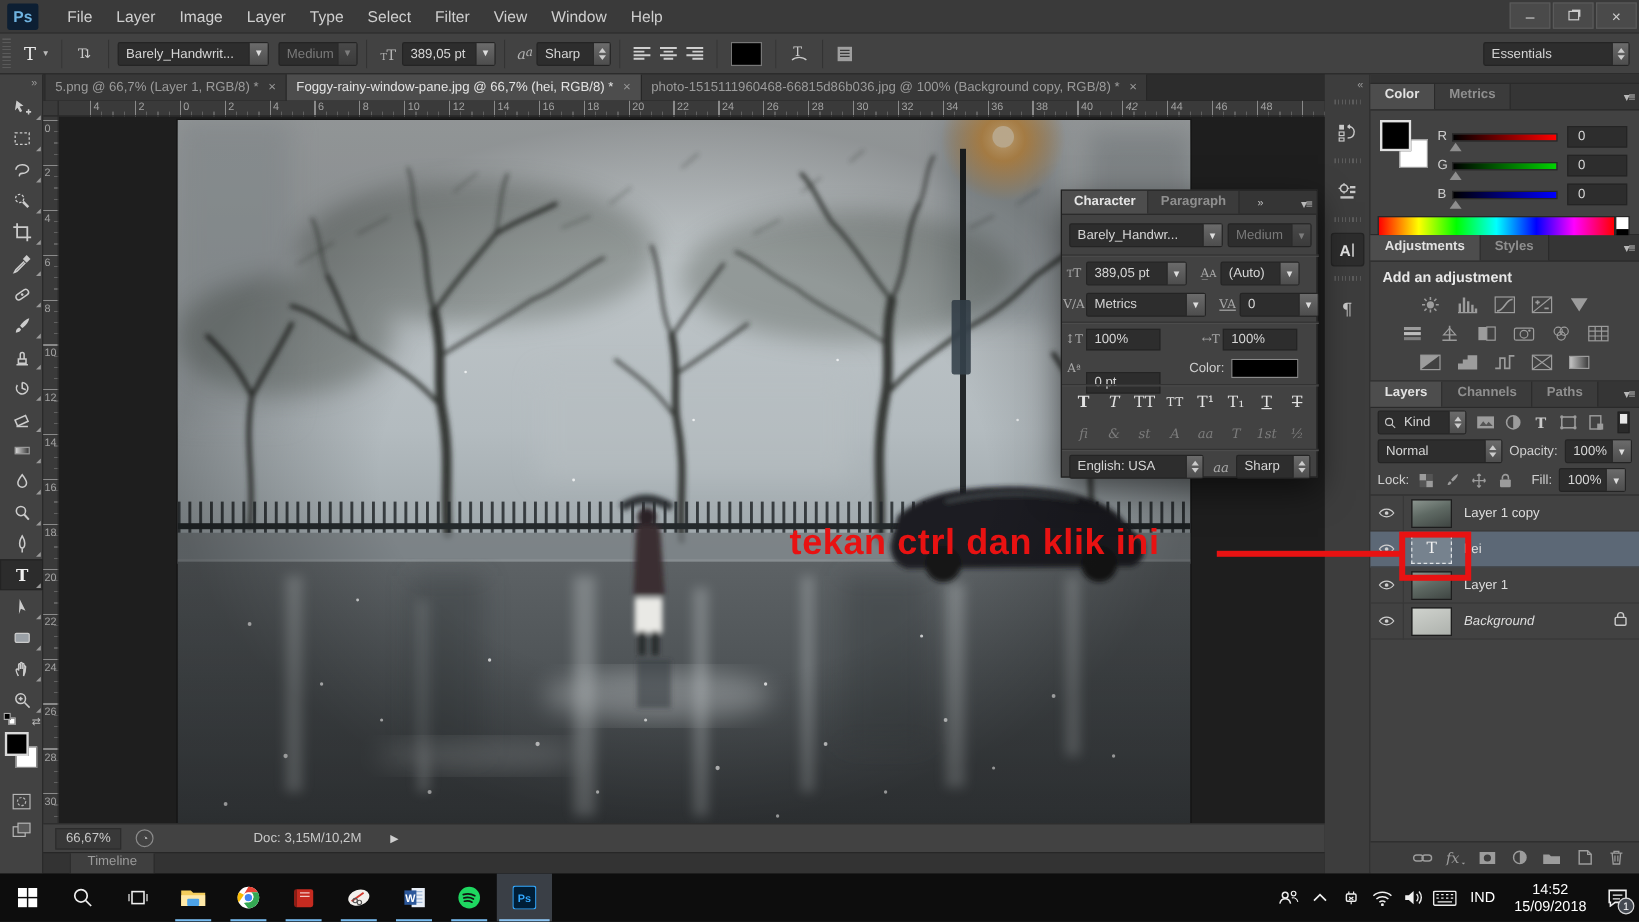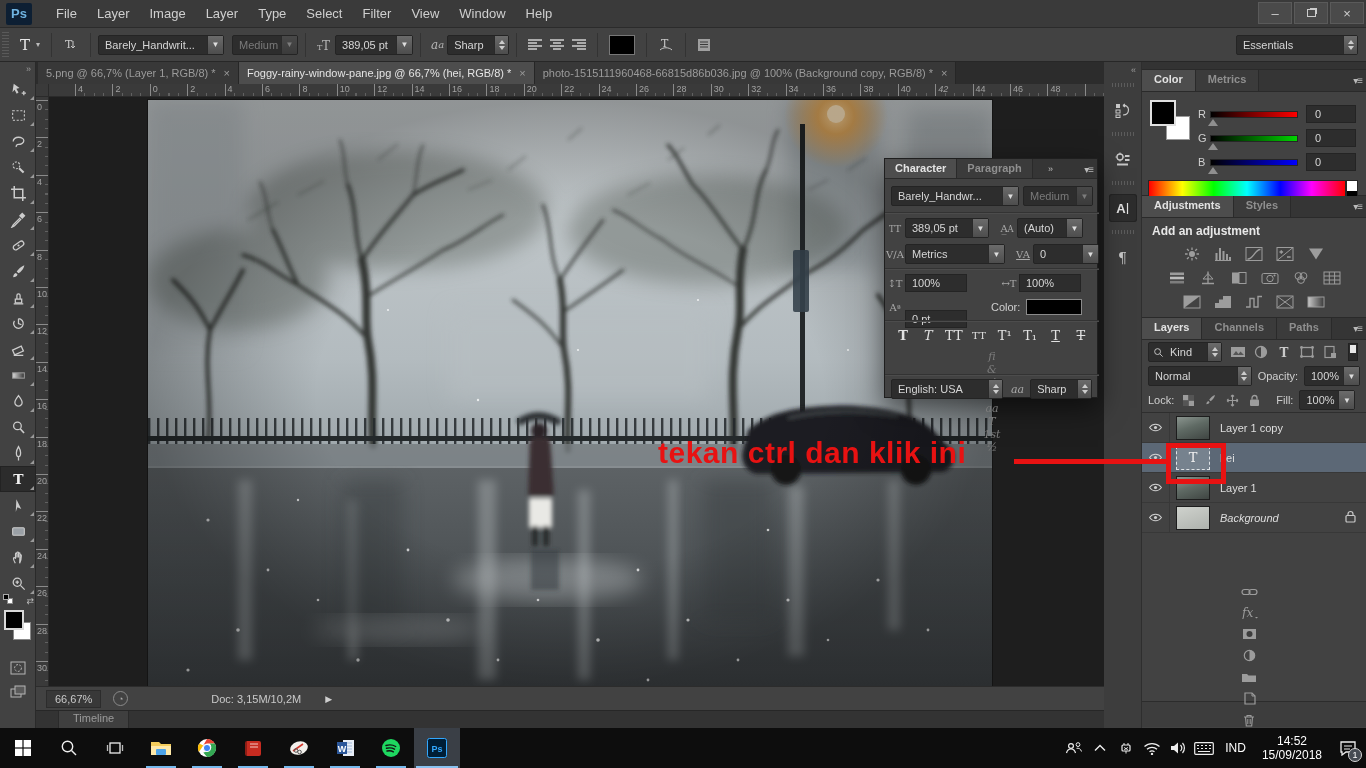--- a/index.html
+++ b/index.html
@@ -159,21 +159,21 @@
   .eye-cell { width:28px; height:30px; display:flex; align-items:center; justify-content:center; border-right:1px solid #383838; }
   .thumb { width:34px; height:24px; margin-left:6px; border:1px solid #1d1d1d;
     background:linear-gradient(160deg,#8b958f 0%,#5f6a64 45%,#3f4542 100%); }
   .thumb.light { background:linear-gradient(160deg,#cfd2cd,#aeb2ad); }
   .thumb.text-thumb { background:#76828e; display:flex; align-items:center; justify-content:center;
     color:#f2f2f2; font-family:"DejaVu Serif",serif; font-size:13px; border:1px dashed #dfe3e6; }
   .layer-name { margin-left:10px; font-size:11px; color:#dedede; white-space:nowrap; }
   .layer-name.italic { font-style:italic; }
   .layer-lock { position:absolute; right:10px; }
   #layers-bottom { position:absolute; left:0; bottom:0; width:224px; height:26px; background:#3d3d3d;
-    border-top:1px solid #2c2c2c; display:flex; align-items:center; justify-content:flex-end; gap:9px; padding-right:10px;flex-direction:column; }
+    border-top:1px solid #2c2c2c; display:flex; align-items:center; justify-content:flex-end; gap:9px; padding-right:10px; }
   #layers-bottom .b-ic { width:18px; height:16px; display:flex; align-items:center; justify-content:center; }
 
   
   #char-panel { position:absolute; left:884px; top:158px; width:214px; height:240px;
     background:#424242; border:1px solid #1f1f1f; box-shadow:0 10px 26px rgba(0,0,0,.55); z-index:40; }
   #char-header { height:20px; background:#353535; border-bottom:1px solid #2a2a2a; display:flex; position:relative; }
   .cp-tab { font-size:11px; font-weight:bold; padding:3px 10px; color:#8f8f8f; background:#3b3b3b; border-right:1px solid #2a2a2a; }
   .cp-tab.active { background:#4d4d4d; color:#e4e4e4; }
   #char-header .dd2 { position:absolute; right:44px; top:5px; color:#bdbdbd; font-size:9px; }
   #char-header .pmenu { right:4px; }
@@ -1161,21 +1161,21 @@
     <div class="cp-row" style="top:165px;justify-content:space-between;padding:0 6px;" id="cp-stylebtns">
         <span class="stybtn sty-b">T</span>
         <span class="stybtn sty-i">T</span>
         <span class="stybtn ">TT</span>
         <span class="stybtn sty-sc">TT</span>
         <span class="stybtn ">T¹</span>
         <span class="stybtn ">T₁</span>
         <span class="stybtn sty-u">T</span>
         <span class="stybtn sty-s">T</span>
       </div>
-    <div class="cp-row" style="top:191px;justify-content:space-between;padding:0 6px;flex-direction:column;" id="cp-opentype">
+    <div class="cp-row" style="top:191px;justify-content:space-between;padding:0 6px;" id="cp-opentype">
         <span class="stybtn dim sty-i" style="font-size: 11px;">fi</span>
         <span class="stybtn dim sty-i" style="font-size: 11px;">&amp;</span>
         <span class="stybtn dim sty-i" style="font-size: 11px;">st</span>
         <span class="stybtn dim sty-i" style="font-size: 11px;">A</span>
         <span class="stybtn dim sty-i" style="font-size: 11px;">aa</span>
         <span class="stybtn dim sty-i" style="font-size: 11px;">T</span>
         <span class="stybtn dim sty-i" style="font-size: 11px;">1st</span>
         <span class="stybtn dim sty-i" style="font-size: 11px;">½</span>
       </div>
     <div class="cp-sep" style="top:215px;"></div>

